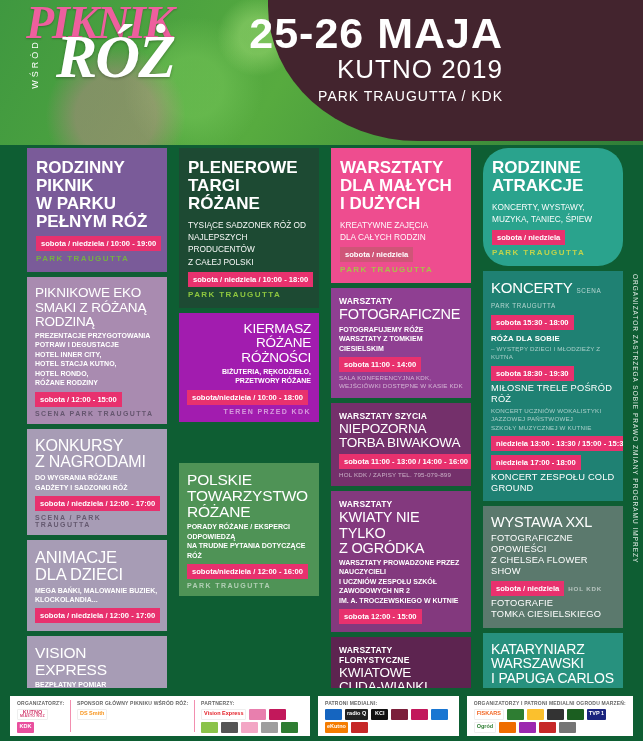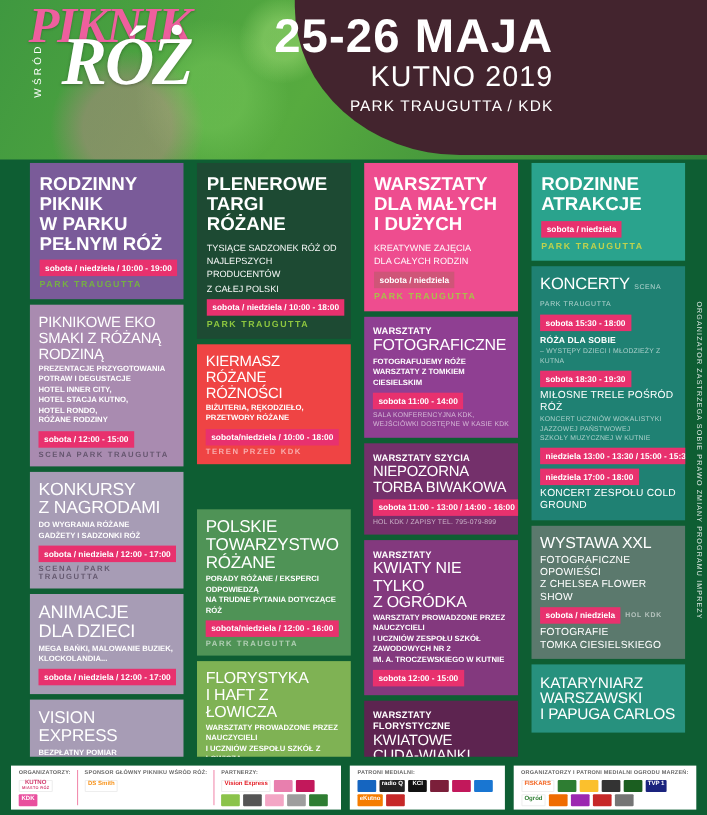--- a/index.html
+++ b/index.html
@@ -178,49 +178,40 @@
         <div class="title b" style="font-size: 17px;">PLENEROWE
 TARGI RÓŻANE</div>
         <div class="desc">TYSIĄCE SADZONEK RÓŻ OD
 NAJLEPSZYCH PRODUCENTÓW
 Z CAŁEJ POLSKI</div>
         <div class="row">
           <span class="bar">sobota / niedziela / 10:00 - 18:00</span>
         </div>
         <div class="venue" style="color: rgb(141, 198, 63); opacity: 1;">PARK TRAUGUTTA</div>
       </div>
-      <div class="card" style="background: #ef4444;">
+      <div class="card" style="background: #a21caf; text-align: right;">
         <div class="title" style="font-size: 13.5px;">KIERMASZ
 RÓŻANE RÓŻNOŚCI</div>
         <div class="desc">BIŻUTERIA, RĘKODZIEŁO,
 PRZETWORY RÓŻANE</div>
         <div class="row">
           <span class="bar">sobota/niedziela / 10:00 - 18:00</span>
         </div>
         <div class="venue">TEREN PRZED KDK</div>
       </div>
       <div class="card" style="background: rgb(79, 147, 86); margin-top: 36px;">
         <div class="title" style="font-size: 15.5px;">POLSKIE
 TOWARZYSTWO
 RÓŻANE</div>
         <div class="desc">PORADY RÓŻANE / EKSPERCI ODPOWIEDZĄ
 NA TRUDNE PYTANIA DOTYCZĄCE RÓŻ</div>
         <div class="row">
           <span class="bar">sobota/niedziela / 12:00 - 16:00</span>
         </div>
         <div class="venue">PARK TRAUGUTTA</div>
-      </div>
-      <div class="card" style="background: rgb(127, 178, 84);">
-        <div class="title" style="font-size: 14.5px;">FLORYSTYKA
-I HAFT Z ŁOWICZA</div>
-        <div class="desc">WARSZTATY PROWADZONE PRZEZ NAUCZYCIELI
-I UCZNIÓW ZESPOŁU SZKÓŁ Z ŁOWICZA</div>
-        <div class="row">
-          <span class="bar">sobota 10:00 - 17:00</span>
-        </div>
       </div>
     </div>
     <div class="column">
       <div class="card hdr" style="background: rgb(238, 77, 143);">
         <div class="title b" style="font-size: 17px;">WARSZTATY
 DLA MAŁYCH
 I DUŻYCH</div>
         <div class="desc">KREATYWNE ZAJĘCIA
 DLA CAŁYCH RODZIN</div>
         <div class="row">
@@ -259,23 +250,25 @@
           <span class="bar">sobota 12:00 - 15:00</span>
         </div>
       </div>
       <div class="card" style="background: rgb(93, 36, 80);">
         <div class="kicker">WARSZTATY FLORYSTYCZNE</div>
         <div class="title" style="font-size: 13.5px;">KWIATOWE
 CUDA-WIANKI</div>
       </div>
     </div>
     <div class="column">
-      <div class="card hdr" style="background: rgb(42, 163, 141);">
+      <div class="card hdr" style="background: rgb(42, 163, 141); border-radius: 25px;">
         <div class="title b" style="font-size: 17px;">RODZINNE
 ATRAKCJE</div>
+        <div class="desc">KONCERTY, WYSTAWY,
+MUZYKA, TANIEC, ŚPIEW</div>
         <div class="row">
           <span class="bar">sobota / niedziela</span>
         </div>
         <div class="venue" style="color: rgb(191, 210, 77); opacity: 1;">PARK TRAUGUTTA</div>
       </div>
       <div class="card" style="background: rgb(31, 129, 115);">
         <div class="title" style="font-size: 15px;">KONCERTY<span class="title-note">SCENA PARK TRAUGUTTA</span></div>
         <div class="row">
           <span class="bar">sobota 15:30 - 18:00</span>
           <span class="suffix">RÓŻA DLA SOBIE</span>

